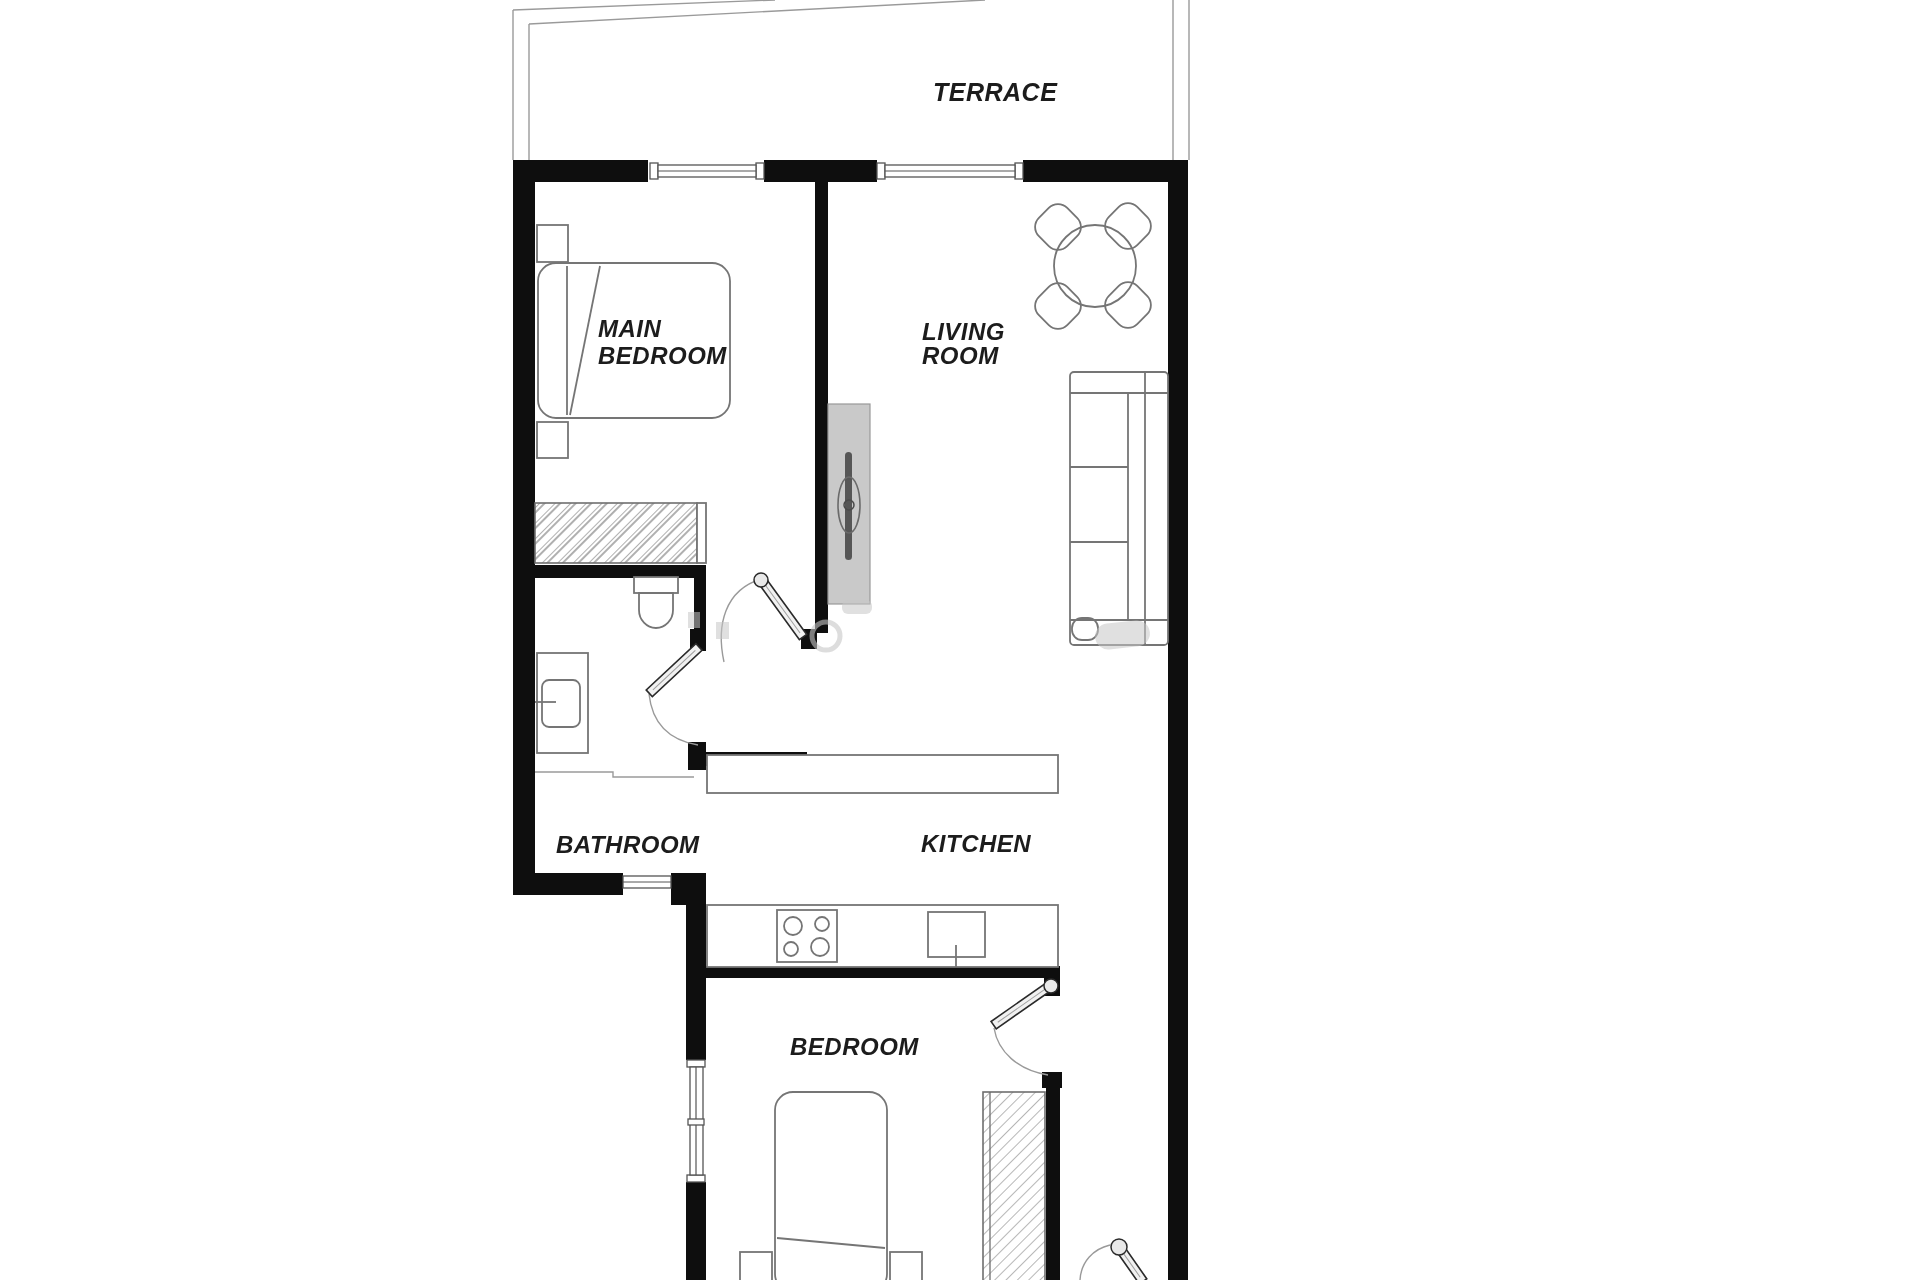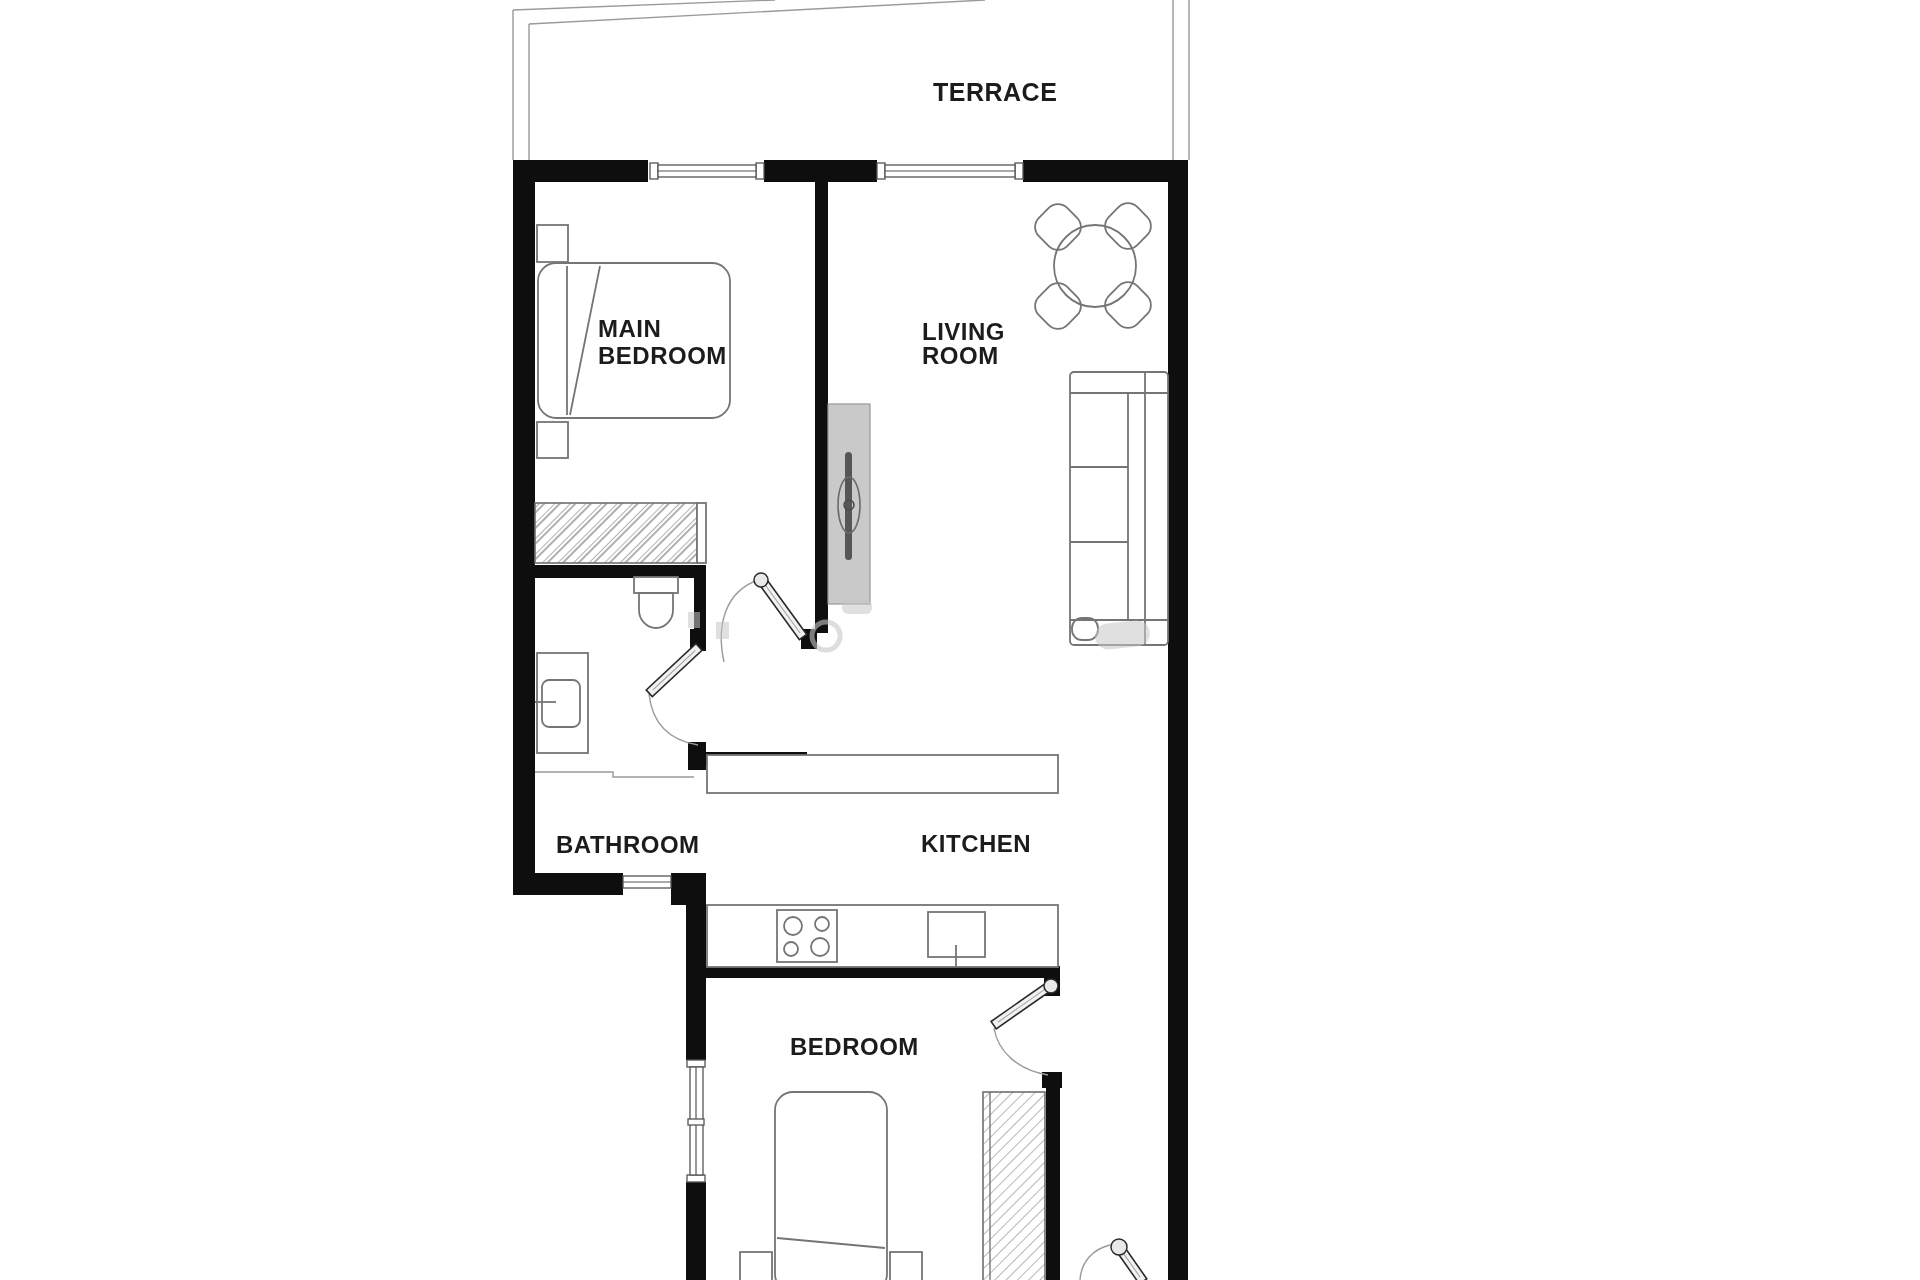--- a/index.html
+++ b/index.html
@@ -1,17 +1,17 @@
 <!DOCTYPE html>
 <html style="--bg: #ffffff; --wall: #0e0e0e; --line: #757575; --thin: #9a9a9a; --gray: #c9c9c9; --text: #1c1c1c; --wm: #c6c6c6;"><head>
 <meta charset="utf-8">
 <style>
   html,body{margin:0;padding:0;background:#fff;}
   .canvas{position:relative;width:1920px;height:1280px;background:var(--bg,#fff);overflow:hidden;
-          font-family:"Liberation Sans",sans-serif;}
+          font-family:"Liberation Sans",sans-serif;font-style:italic;}
   svg{position:absolute;left:0;top:0;}
   .wall{fill:var(--wall,#0e0e0e);stroke:none;}
   .fline{fill:none;stroke:var(--line,#757575);stroke-width:1.8;}
   .fline-w{fill:#fff;stroke:var(--line,#757575);stroke-width:1.8;}
   .thin{fill:none;stroke:var(--thin,#9a9a9a);stroke-width:1.4;}
   .winframe{fill:#fff;stroke:#555;stroke-width:1.3;}
   .leaf{fill:#f1f1f1;stroke:#2a2a2a;stroke-width:1.6;}
   .leafline{stroke:#9f9f9f;stroke-width:1;}
   .arc{fill:none;stroke:var(--thin,#9a9a9a);stroke-width:1.4;}
   .knob{fill:#e9e9e9;stroke:#2a2a2a;stroke-width:1.5;}

